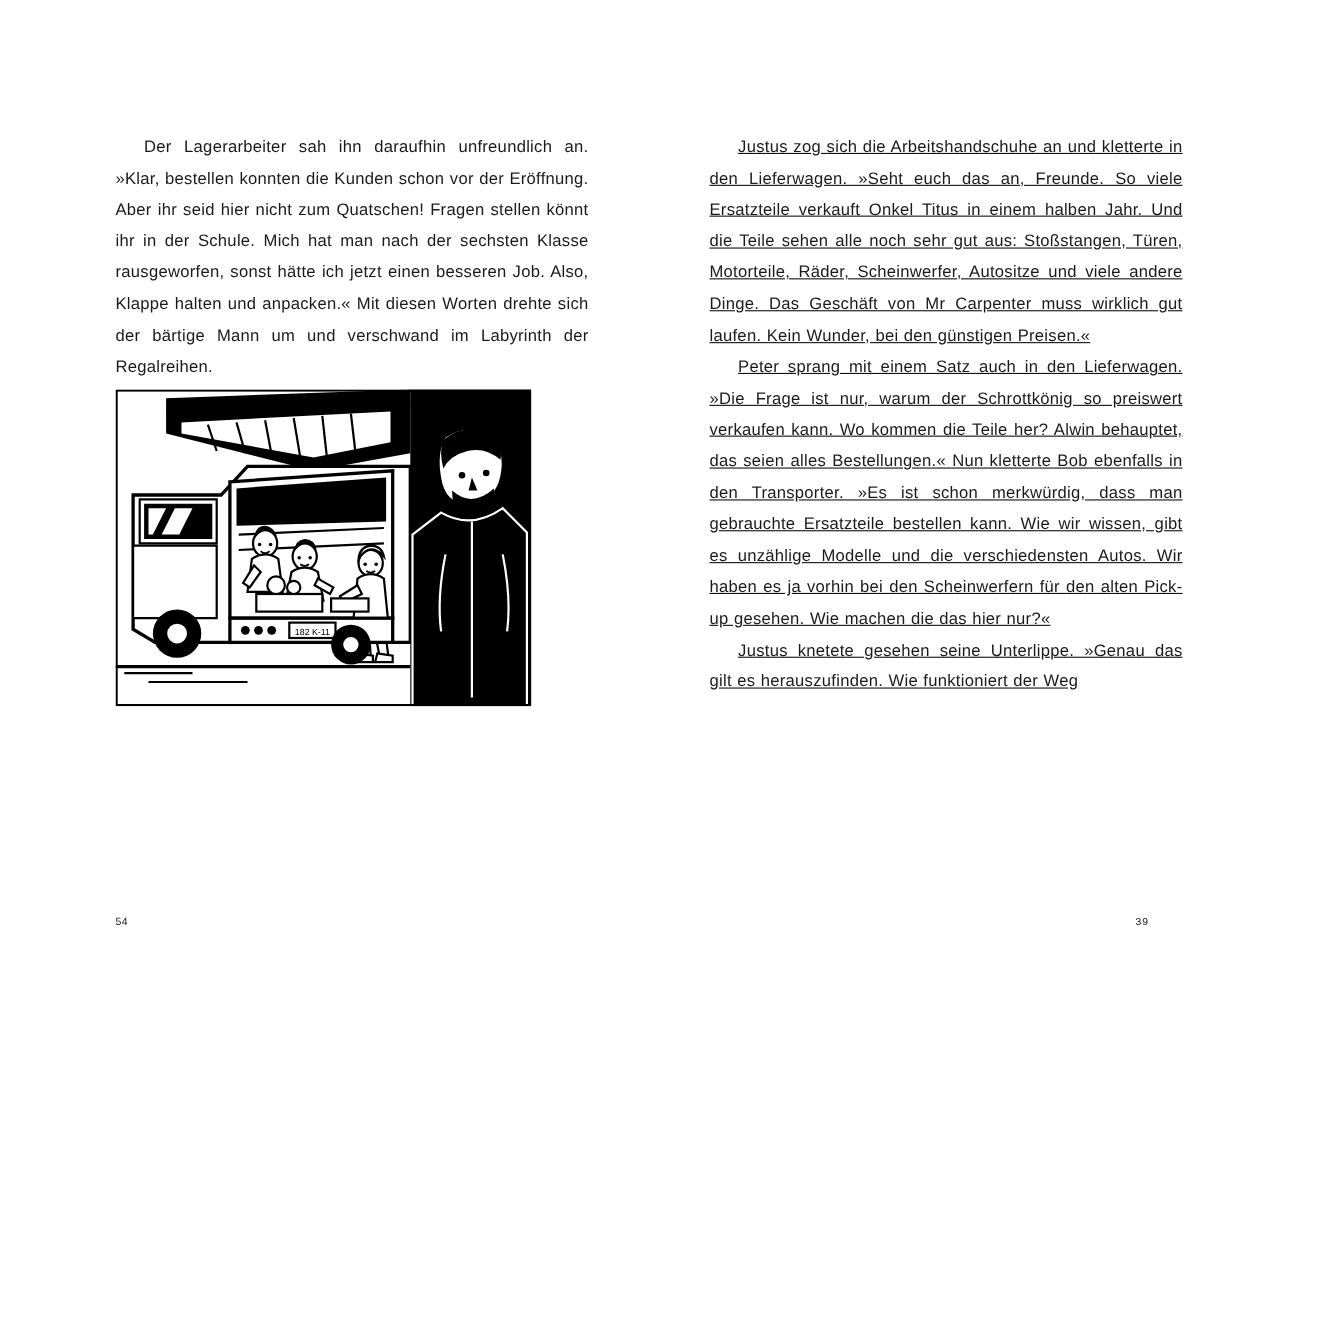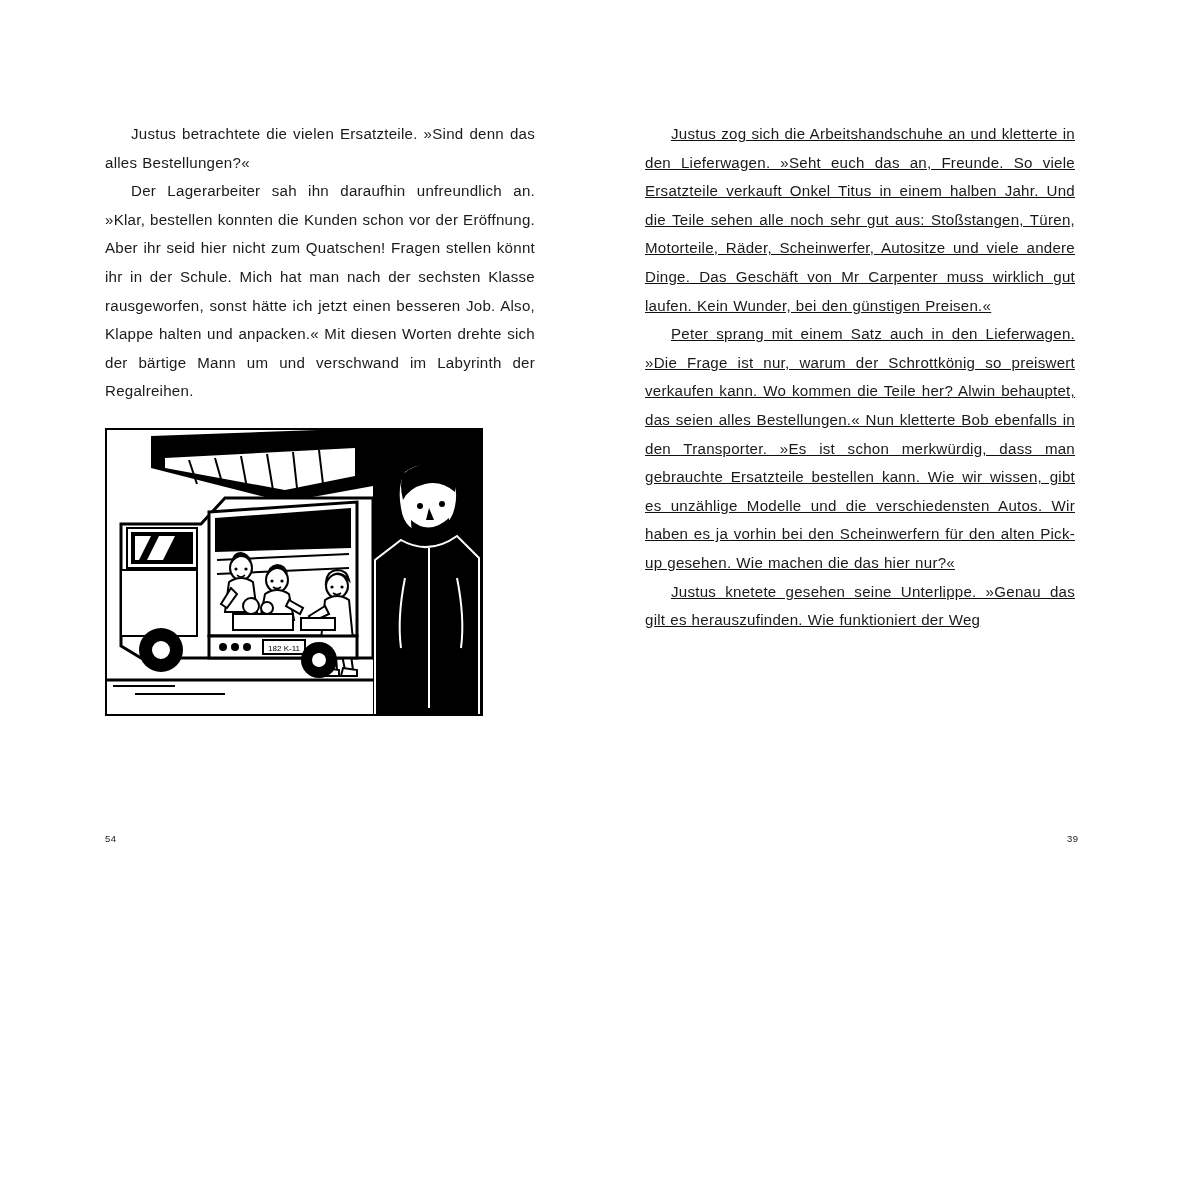--- a/index.html
+++ b/index.html
@@ -42,49 +42,48 @@
     color: #1a1a1a;
   }
   .text-block p {
     margin: 0;
     text-indent: 26px;
   }
 
   
   .illustration {
     position: relative;
-    margin-top: 22px;
+    margin-top: 5px;
     width: 378px;
     height: 288px;
   }
   .illustration svg {
     display: block;
     width: 378px;
     height: 288px;
   }
 
   
   .folio {
     position: absolute;
     font-size: 9.5px;
     letter-spacing: 0.4px;
     color: #1a1a1a;
   }
   .folio-left  { left: 105px;  top: 833px; }
-  .folio-right { left: 1067px; top: 833px; }
+  .folio-right { left: 1032px; top: 833px; font-family: Liberation Mono, monospace; }
 </style>
 </head>
 <body>
 
 <div class="book-spread">
 
   <div class="page page-left">
 
     <div class="text-block">
-      <p>Justus betrachtete die vielen Ersatzteile. »Sind denn das alles Bestellungen?«</p>
       <p>Der Lagerarbeiter sah ihn daraufhin unfreundlich an. »Klar, bestellen konnten die Kunden schon vor der Eröffnung. Aber ihr seid hier nicht zum Quatschen! Fragen stellen könnt ihr in der Schule. Mich hat man nach der sechsten Klasse rausgeworfen, sonst hätte ich jetzt einen besseren Job. Also, Klappe halten und anpacken.« Mit diesen Worten drehte sich der bärtige Mann um und verschwand im Labyrinth der Regalreihen.</p>
     </div>
 
     <div class="illustration">
       <svg viewBox="0 0 378 288" xmlns="http://www.w3.org/2000/svg">
         <defs>
           <clipPath id="frameClip">
             <rect x="0" y="0" width="378" height="288"></rect>
           </clipPath>
         </defs>

